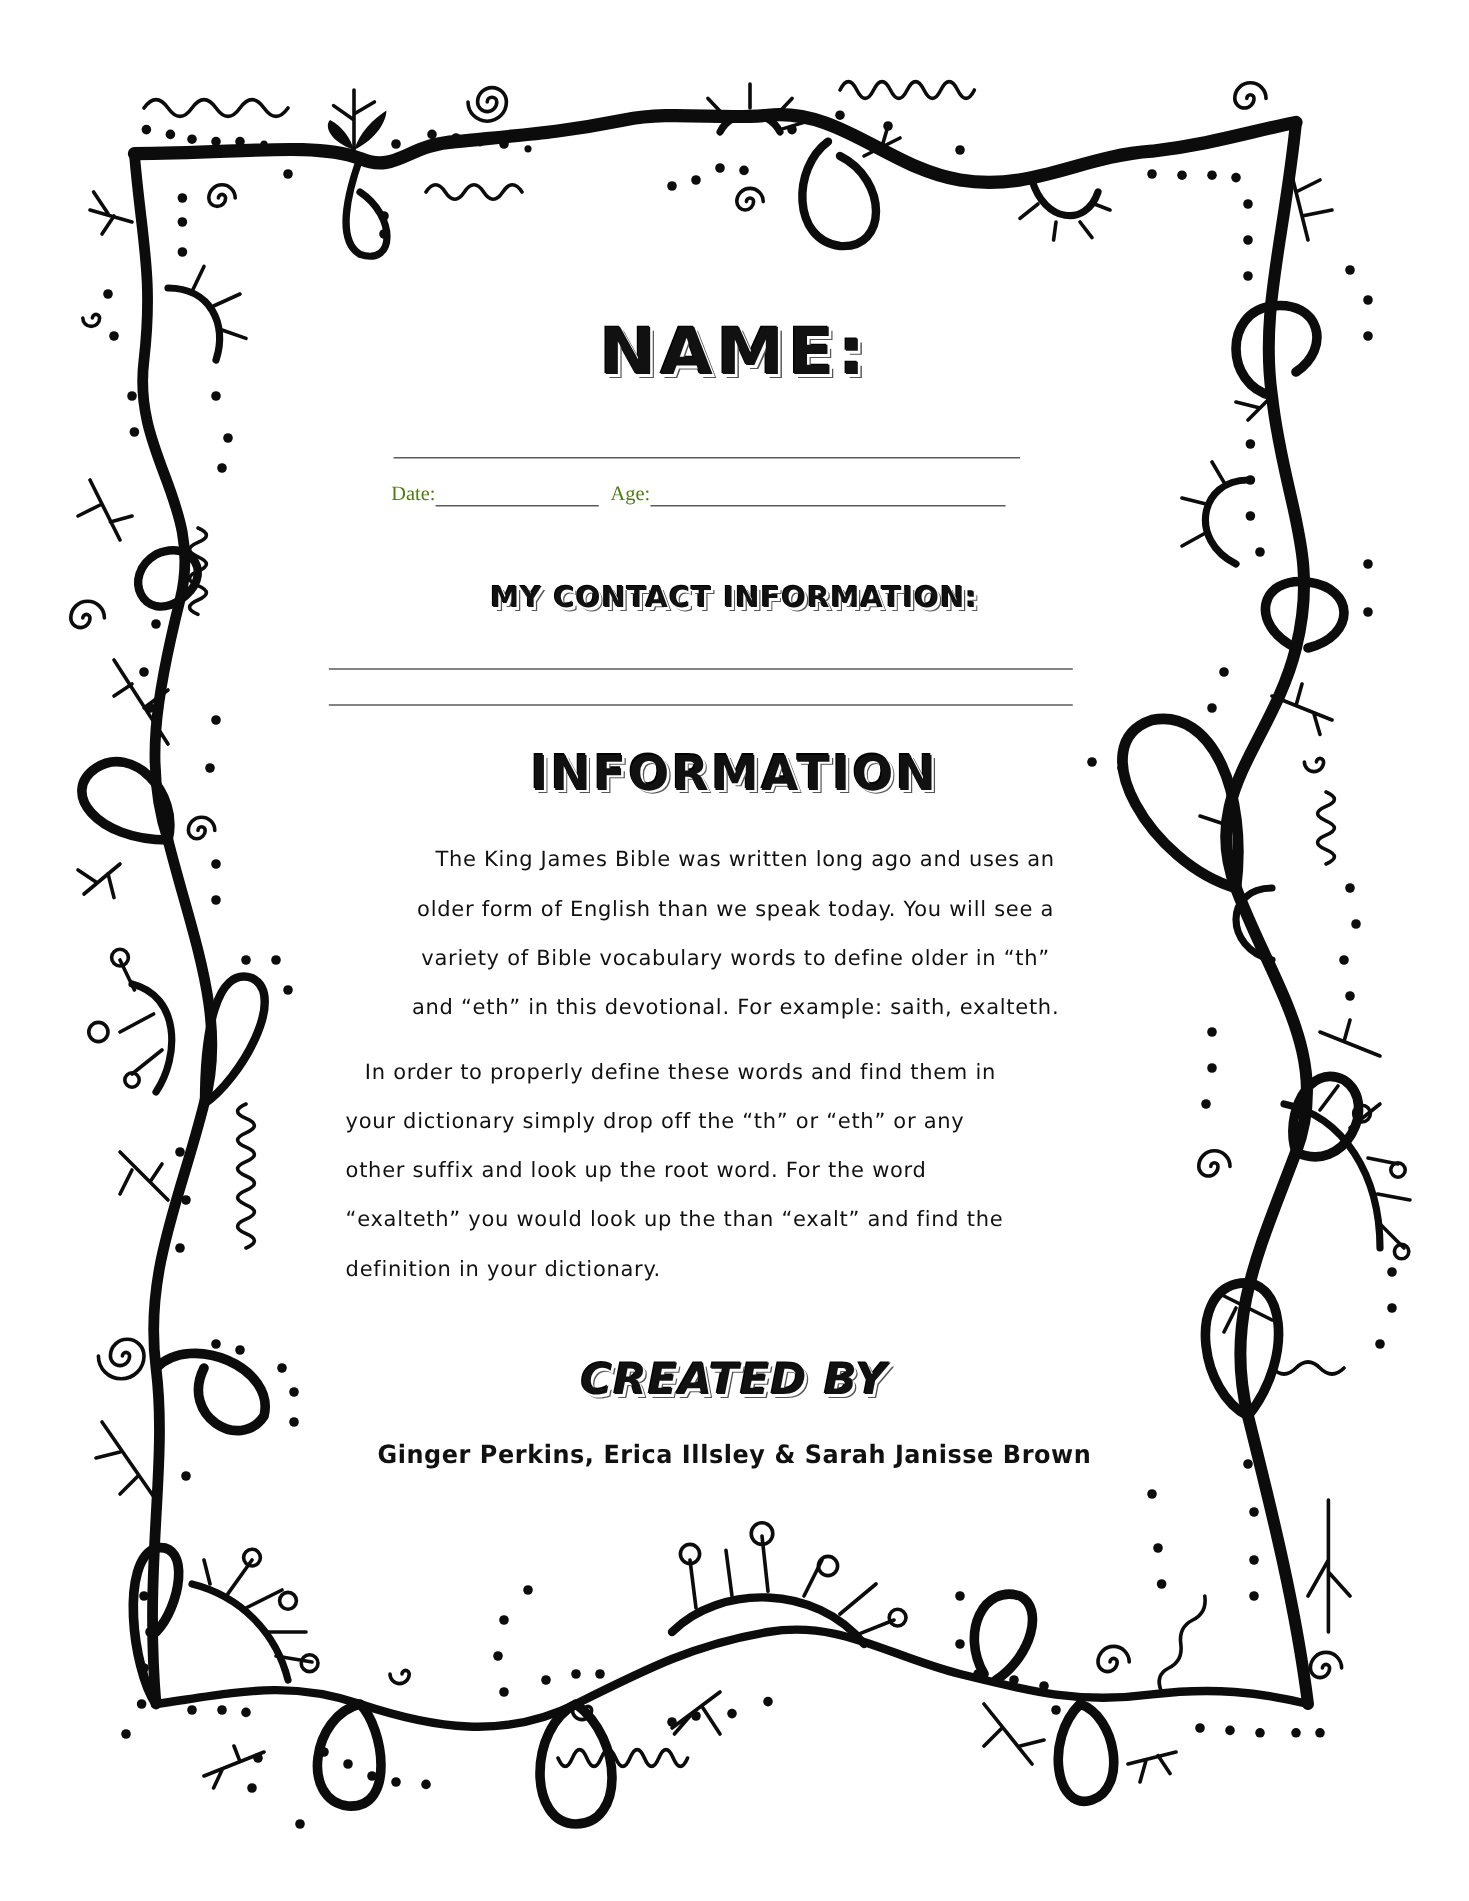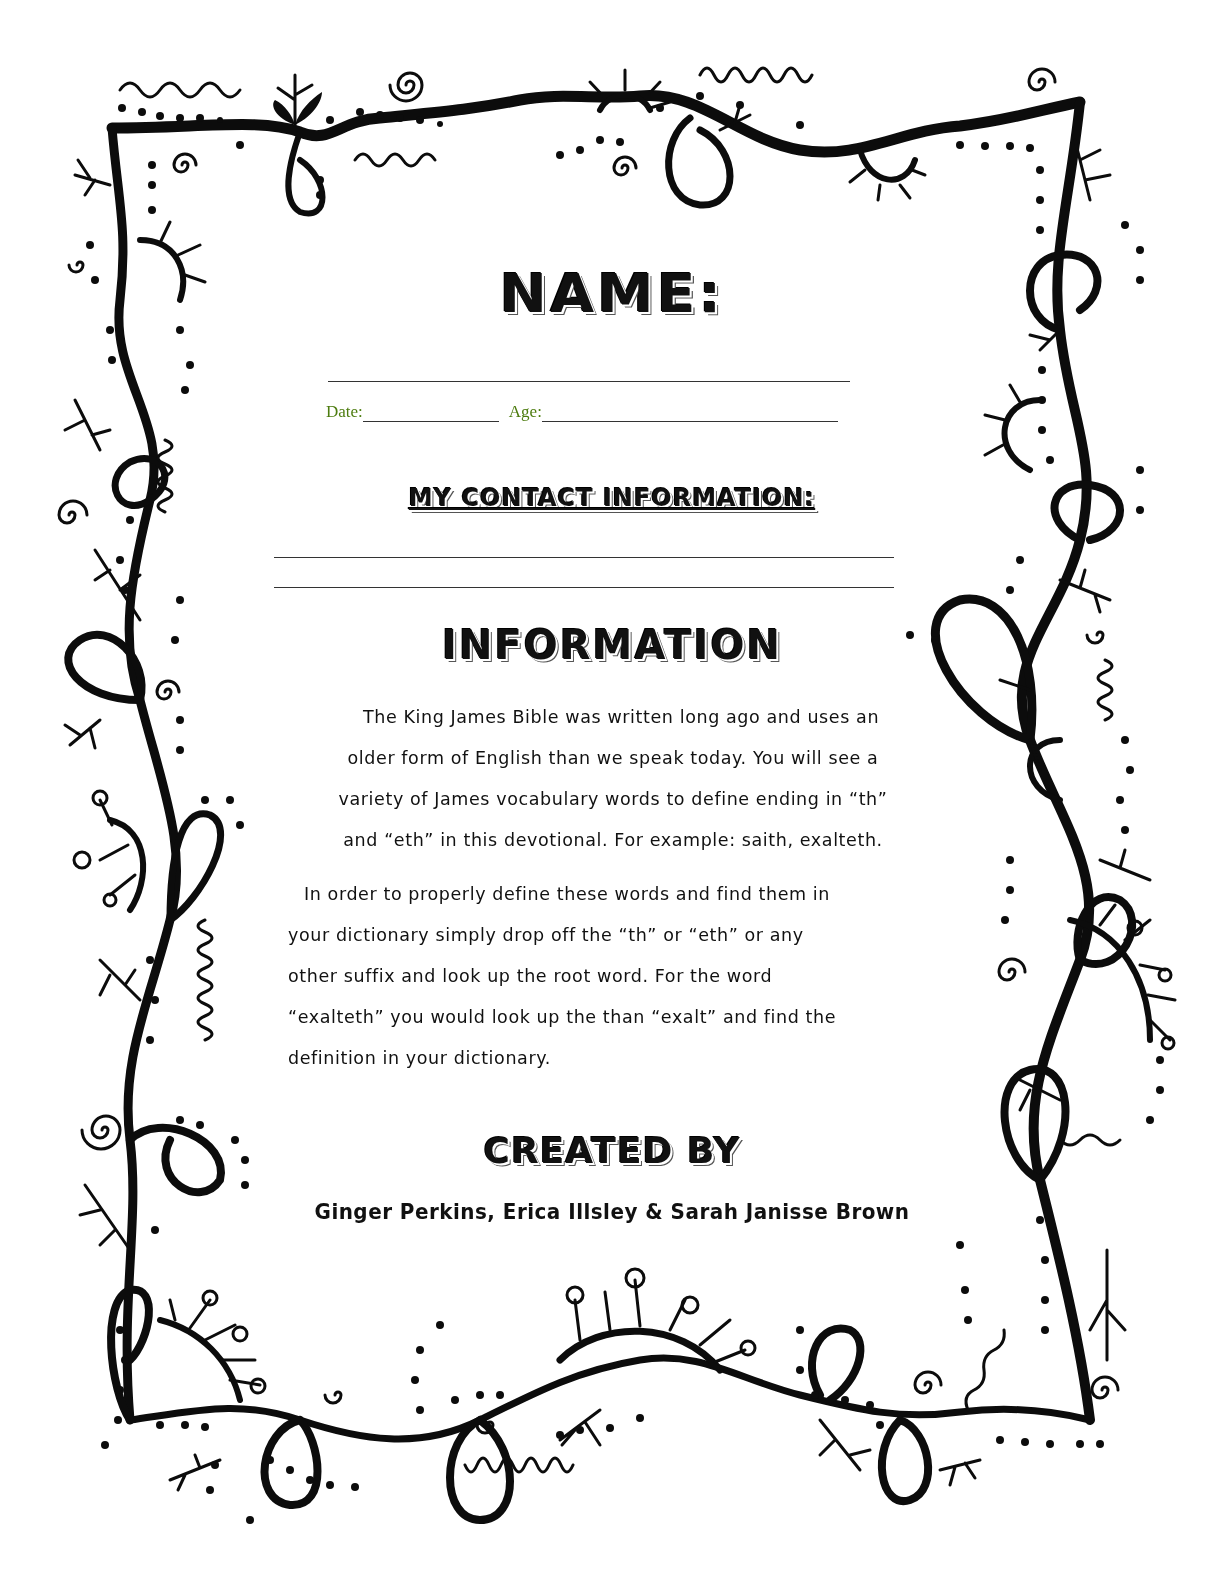--- a/index.html
+++ b/index.html
@@ -8,23 +8,23 @@
   .ink { fill: none; stroke: #0c0c0c; stroke-linecap: round; stroke-linejoin: round; }
   .dot { fill: #0c0c0c; }
 
   .heading {
     position: absolute; left: 0; width: 1224px; text-align: center;
     font-family: "DejaVu Sans", sans-serif; font-weight: bold; color: #111;
     text-shadow: 2px 2px 0 #fff, 3px 3px 0 #555, -1px -1px 0 #000;
     letter-spacing: 1px;
   }
   .name-title { top: 262px; font-size: 54px; letter-spacing: 3px; transform: scaleX(1.05); }
-  .contact-title { top: 484px; font-size: 24px; text-decoration: underline; }
+  .contact-title { top: 484px; font-size: 24px; }
   .intro-title { top: 622px; font-size: 40px; letter-spacing: 2px; }
-  .created-title { top: 1130px; font-size: 36px; letter-spacing: 1px; }
+  .created-title { top: 1130px; font-size: 36px; letter-spacing: 1px; font-style: italic; }
 
   .line { position: absolute; height: 0; border-top: 1.5px solid #333; }
   .field-row { position: absolute; top: 402px; left: 326px; font-family: Liberation Serif, serif; font-size: 17px; color: #4d7c0f; display: flex; align-items: flex-end; }
   .field-row .blank { display: inline-block; border-bottom: 1.5px solid #333; height: 16px; margin-right: 10px; }
 
   .intro-text { position: absolute; left: 288px; width: 650px; font-family: "DejaVu Sans", sans-serif; font-size: 17.5px; line-height: 41px; color: #111; letter-spacing: 0.6px; }
   .intro-text p { margin: 0; }
   .para1 { top: 697px; text-align: center; }
   .para2 { top: 874px; }
   .indent { padding-left: 16px; }
@@ -287,21 +287,21 @@
 
 <div class="heading contact-title">MY CONTACT INFORMATION:</div>
 <div class="line" style="top:557px; left:274px; width:620px;"></div>
 <div class="line" style="top:587px; left:274px; width:620px;"></div>
 
 <div class="heading intro-title">INFORMATION</div>
 
 <div class="intro-text para1">
   <p class="indent">The King James Bible was written long ago and uses an</p>
   <p>older form of English than we speak today. You will see a</p>
-  <p>variety of James vocabulary words to define ending in “th”</p>
+  <p>variety of Bible vocabulary words to define older in “th”</p>
   <p>and “eth” in this devotional. For example: saith, exalteth.</p>
 </div>
 
 <div class="intro-text para2">
   <p class="indent">In order to properly define these words and find them in</p>
   <p>your dictionary simply drop off the “th” or “eth” or any</p>
   <p>other suffix and look up the root word. For the word</p>
   <p>“exalteth” you would look up the than “exalt” and find the</p>
   <p>definition in your dictionary.</p>
 </div>

